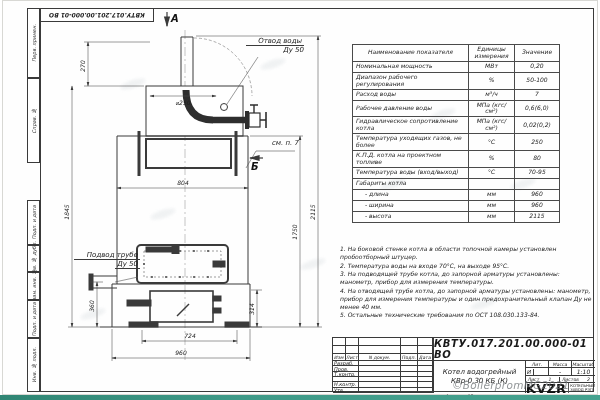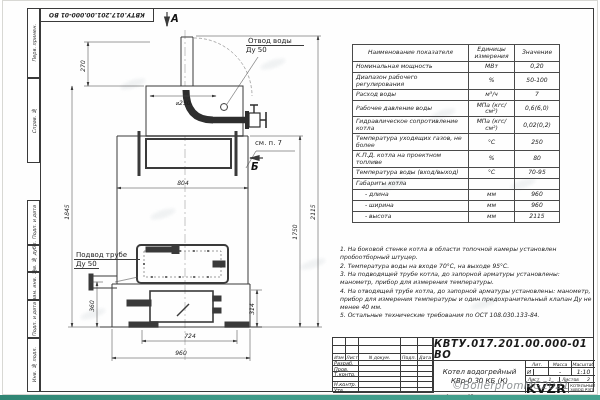--- a/index.html
+++ b/index.html
@@ -8,21 +8,21 @@
         font-family:"DejaVu Sans", sans-serif;color:#1d1d1d;}
   .sheet-edge{position:absolute;left:2px;top:0;width:596px;height:395px;background:#fefefe;border:0.5px solid #d8d8d4;}
   .frame{position:absolute;left:40px;top:8px;width:554px;height:384px;border:1.3px solid #3a3a3a;background:transparent;}
   
   .mbox{position:absolute;width:13px;border:0.8px solid #3a3a3a;display:flex;align-items:center;justify-content:center;background:#fff;}
   .vtext{writing-mode:vertical-rl;transform:rotate(180deg);font-size:5px;font-style:italic;color:#333;white-space:nowrap;}
   .corner-doc{position:absolute;left:40px;top:8px;width:114px;height:14px;border:0.9px solid #3a3a3a;
               display:flex;align-items:center;justify-content:center;}
   .corner-doc span{transform:rotate(180deg);font-size:6px;font-weight:bold;font-style:italic;white-space:nowrap;}
   
-  .lbl{position:absolute;font-size:7px;line-height:1.15;color:#1d1d1d;text-align:left;}
+  .lbl{position:absolute;font-style:italic;font-size:7px;line-height:1.15;color:#1d1d1d;text-align:right;}
   .lbl .u{border-bottom:0.7px solid #3a3a3a;padding:0 2px;}
   .viewletter{position:absolute;font-size:10px;font-weight:bold;font-style:italic;color:#111;}
   
   .spec{position:absolute;left:352px;top:44px;width:208px;}
   .spec-title{font-size:9.5px;font-style:italic;font-weight:bold;text-align:center;letter-spacing:0.5px;margin-bottom:4px;color:#222;}
   table.tt{border-collapse:collapse;width:100%;}
   table.tt td,table.tt th{border:0.7px solid #4a4a4a;font-size:6px;font-style:italic;font-weight:normal;
        padding:1px 3px;color:#222;line-height:1.15;}
   table.tt th{text-align:center;height:13px;}
   td.c{text-align:center;width:45px;}

